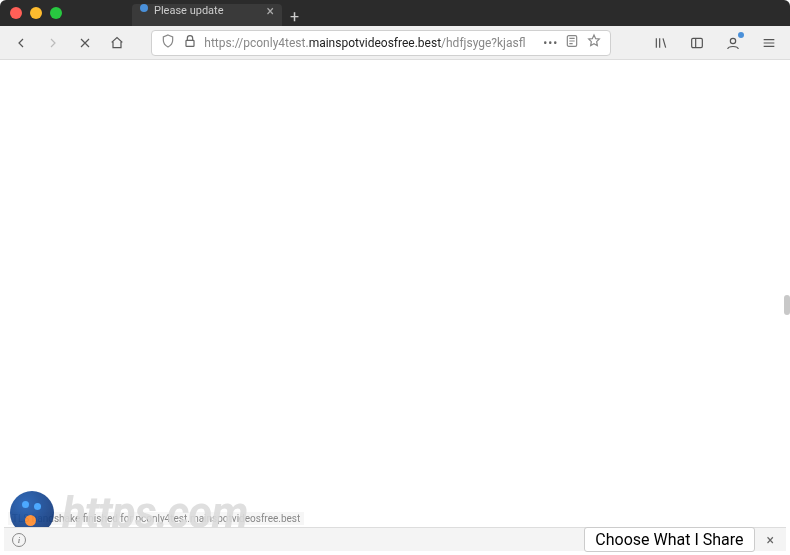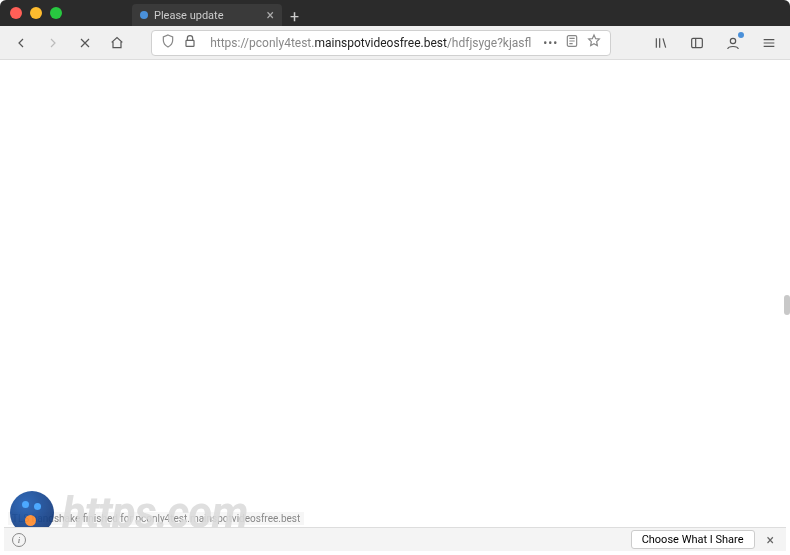--- a/index.html
+++ b/index.html
@@ -5,41 +5,41 @@
 * { margin: 0; padding: 0; box-sizing: border-box; font-family: -apple-system, BlinkMacSystemFont, "Segoe UI", Roboto, sans-serif; }
 body { width: 790px; height: 555px; background: #fff; position: relative; overflow: hidden; }
 
 .titlebar { height: 26px; background: #2b2b2b; display: flex; align-items: center; padding: 0 10px; border-top-left-radius: 6px; border-top-right-radius: 6px; }
 .traffic-lights { display: flex; gap: 8px; }
 .tl { width: 12px; height: 12px; border-radius: 50%; }
 .tl.red { background: #ff5f57; }
 .tl.yellow { background: #febc2e; }
 .tl.green { background: #28c840; }
 .tab-strip { flex: 1; display: flex; align-items: flex-end; height: 100%; margin-left: 70px; }
-.tab { background: #3a3a3a; border-top-left-radius: 4px; border-top-right-radius: 4px; height: 22px; display: flex; align-items: center; padding: 0 8px; gap: 6px; min-width: 150px; color: #ccc; font-size: 11px; }
+.tab { background: #3a3a3a; border-top-left-radius: 4px; border-top-right-radius: 4px; height: 22px; display: flex; align-items: flex-start; padding: 0 8px; gap: 6px; min-width: 150px; color: #ccc; font-size: 11px; }
 .tab-throbber { width: 8px; height: 8px; border-radius: 50%; background: #4a90d9; }
 .tab-close { color: #aaa; font-size: 14px; line-height: 1; margin-left: auto; }
 .new-tab { color: #ccc; font-size: 16px; padding: 0 8px; }
 
 .toolbar { height: 34px; background: #f0f0f0; border-bottom: 1px solid #ddd; display: flex; align-items: center; padding: 0 8px; gap: 6px; }
 .tb-btn { width: 26px; height: 26px; display: flex; align-items: center; justify-content: center; color: #555; border-radius: 4px; }
 .tb-btn.disabled { color: #bbb; }
-.urlbar { flex: 1; height: 26px; background: #fff; border: 1px solid #d0d0d0; border-radius: 4px; display: flex; align-items: center; padding: 0 8px; gap: 6px; font-size: 12px; color: #888; max-width: 460px; margin: 0 auto; text-align: center; }
+.urlbar { flex: 1; height: 26px; background: #fff; border: 1px solid #d0d0d0; border-radius: 4px; display: flex; align-items: center; padding: 0 8px; gap: 6px; font-size: 12px; color: #888; max-width: 460px; margin: 0 auto; }
 .urlbar .lock { color: #666; }
 .url-text { flex: 1; white-space: nowrap; overflow: hidden; text-overflow: ellipsis; }
 .url-text .domain { color: #222; }
 .toolbar-right { display: flex; gap: 10px; align-items: center; margin-left: auto; }
 
 .content { position: absolute; top: 60px; left: 4px; right: 4px; bottom: 30px; background: #fff; }
 
 .statusbar { position: absolute; left: 8px; bottom: 30px; font-size: 10px; color: #888; background: rgba(245,245,245,0.9); padding: 1px 4px; }
 
 .notification { position: absolute; left: 4px; right: 4px; bottom: 4px; height: 24px; background: #f4f4f4; border-top: 1px solid #ddd; display: flex; align-items: center; padding: 0 8px; font-size: 11px; color: #444; gap: 8px; }
 .notif-icon { width: 14px; height: 14px; border: 1px solid #888; border-radius: 50%; display: flex; align-items: center; justify-content: center; font-size: 9px; font-style: italic; font-family: Georgia, serif; color: #666; }
-.notif-btn { margin-left: auto; background: #fff; border: 1px solid #ccc; border-radius: 3px; padding: 2px 10px; font-size: 11px; }
+.notif-btn { margin-left: auto; background: #fff; border: 1px solid #ccc; border-radius: 3px; padding: 2px 10px; font-size: 16px; }
 .notif-close { font-size: 14px; color: #666; padding: 0 4px; }
 
 .watermark { position: absolute; left: 10px; bottom: 16px; display: flex; align-items: center; gap: 8px; pointer-events: none; opacity: 0.9; }
 .wm-logo { width: 44px; height: 44px; border-radius: 50%; background: radial-gradient(circle at 35% 30%, #1b5bb3, #0b2a66); display: flex; align-items: center; justify-content: center; position: relative; }
 .wm-logo::before { content: ""; position: absolute; width: 11px; height: 11px; border-radius: 50%; background: #ff8a2b; bottom: 9px; left: 15px; }
 .wm-logo::after { content: ""; position: absolute; width: 7px; height: 7px; border-radius: 50%; background: #3aa0ff; top: 10px; left: 12px; box-shadow: 12px 2px 0 0 #3aa0ff; }
 .wm-text { font-size: 44px; font-weight: 700; font-style: italic; letter-spacing: -1px; color: #dcdcdc; white-space: nowrap; }
 
 .scroll-hint { position: absolute; right: 0; top: 295px; width: 6px; height: 20px; background: #c8c8c8; border-radius: 3px; }
 

